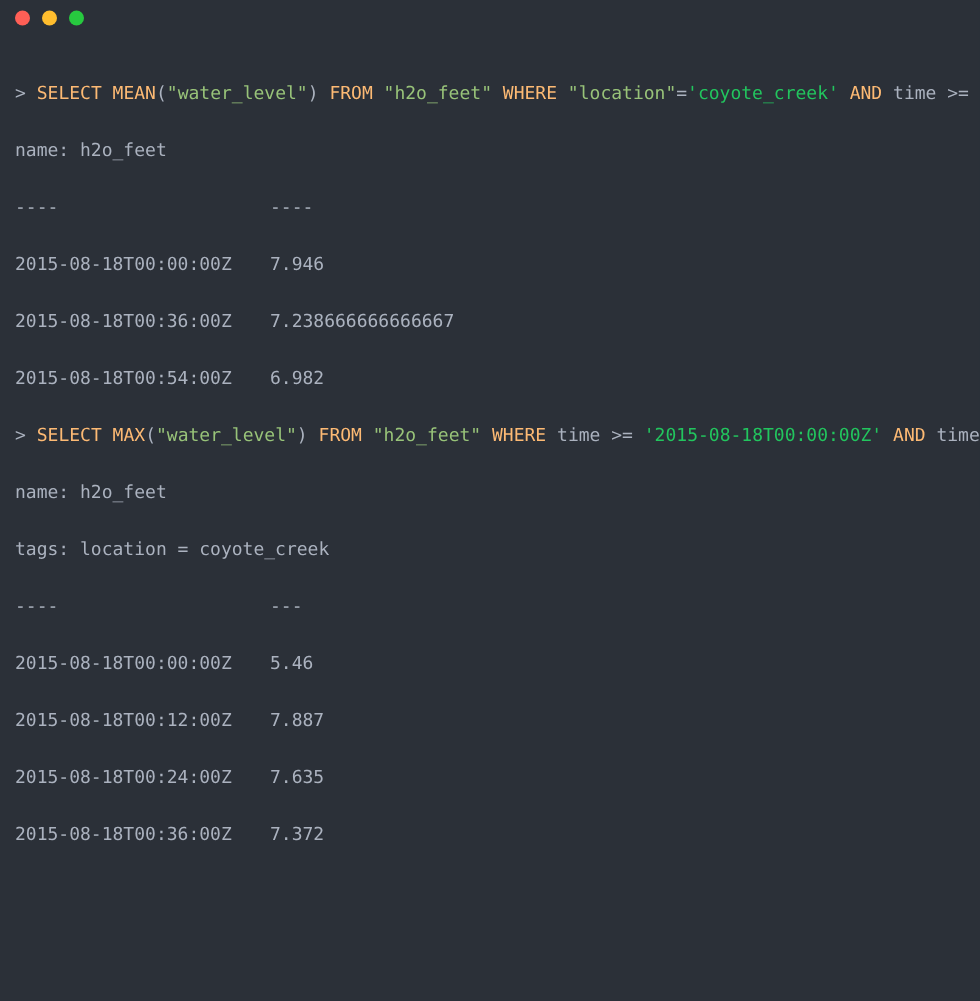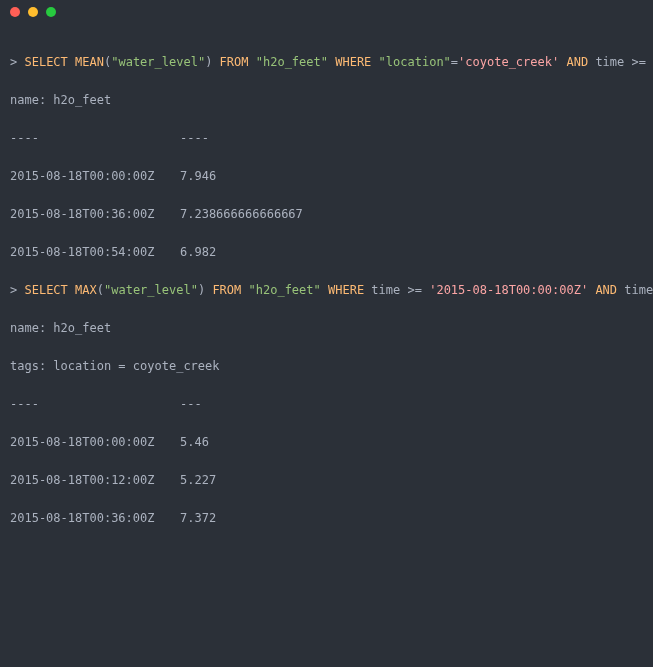--- a/index.html
+++ b/index.html
@@ -20,21 +20,21 @@
       gap: 8px;
     }
     .tb-dot { width: 10px; height: 10px; border-radius: 50%; }
     .dot-red { background: #ff5f56; }
     .dot-yellow { background: #ffbd2e; }
     .dot-green { background: #27c93f; }
     .content { padding: 10px 10px 0 10px; line-height: 19px; white-space: pre; }
     .prompt { color: #abb2bf; }
     .kw { color: #fdba74; }
     .str { color: #98c379; }
-    .lit { color: #fca5a5; }
+    .lit { color: #22c55e; }
     .paren { color: #abb2bf; }
     .row span:first-child { display: inline-block; width: 170px; }
   </style>
 </head>
 <body>
 
 <div class="titlebar">
   <div class="tb-dot dot-red"></div>
   <div class="tb-dot dot-yellow"></div>
   <div class="tb-dot dot-green"></div>
@@ -45,21 +45,22 @@
 <div>name: h2o_feet</div>
 <div class="row"><span>----</span><span>----</span></div>
 <div class="row"><span>2015-08-18T00:00:00Z</span><span>7.946</span></div>
 <div class="row"><span>2015-08-18T00:36:00Z</span><span>7.238666666666667</span></div>
 <div class="row"><span>2015-08-18T00:54:00Z</span><span>6.982</span></div>
 <div><span class="prompt">&gt;</span> <span class="kw">SELECT</span> <span class="kw">MAX</span><span class="paren">(</span><span class="str">"water_level"</span><span class="paren">)</span> <span class="kw">FROM</span> <span class="str">"h2o_feet"</span> <span class="kw">WHERE</span> <span class="paren">time</span> <span class="paren">&gt;=</span> <span class="lit">'2015-08-18T00:00:00Z'</span> <span class="kw">AND</span> <span class="paren">time</span>  </div>
 <div>name: h2o_feet</div>
 <div>tags: location = coyote_creek</div>
 <div class="row"><span>----</span><span>---</span></div>
 <div class="row"><span>2015-08-18T00:00:00Z</span><span>5.46</span></div>
-<div class="row"><span>2015-08-18T00:12:00Z</span><span>5.227</span></div>
+<div class="row"><span>2015-08-18T00:12:00Z</span><span>7.887</span></div>
+<div class="row"><span>2015-08-18T00:24:00Z</span><span>7.635</span></div>
 <div class="row"><span>2015-08-18T00:36:00Z</span><span>7.372</span></div>
 
 
 
 
 
 
 
 
 

